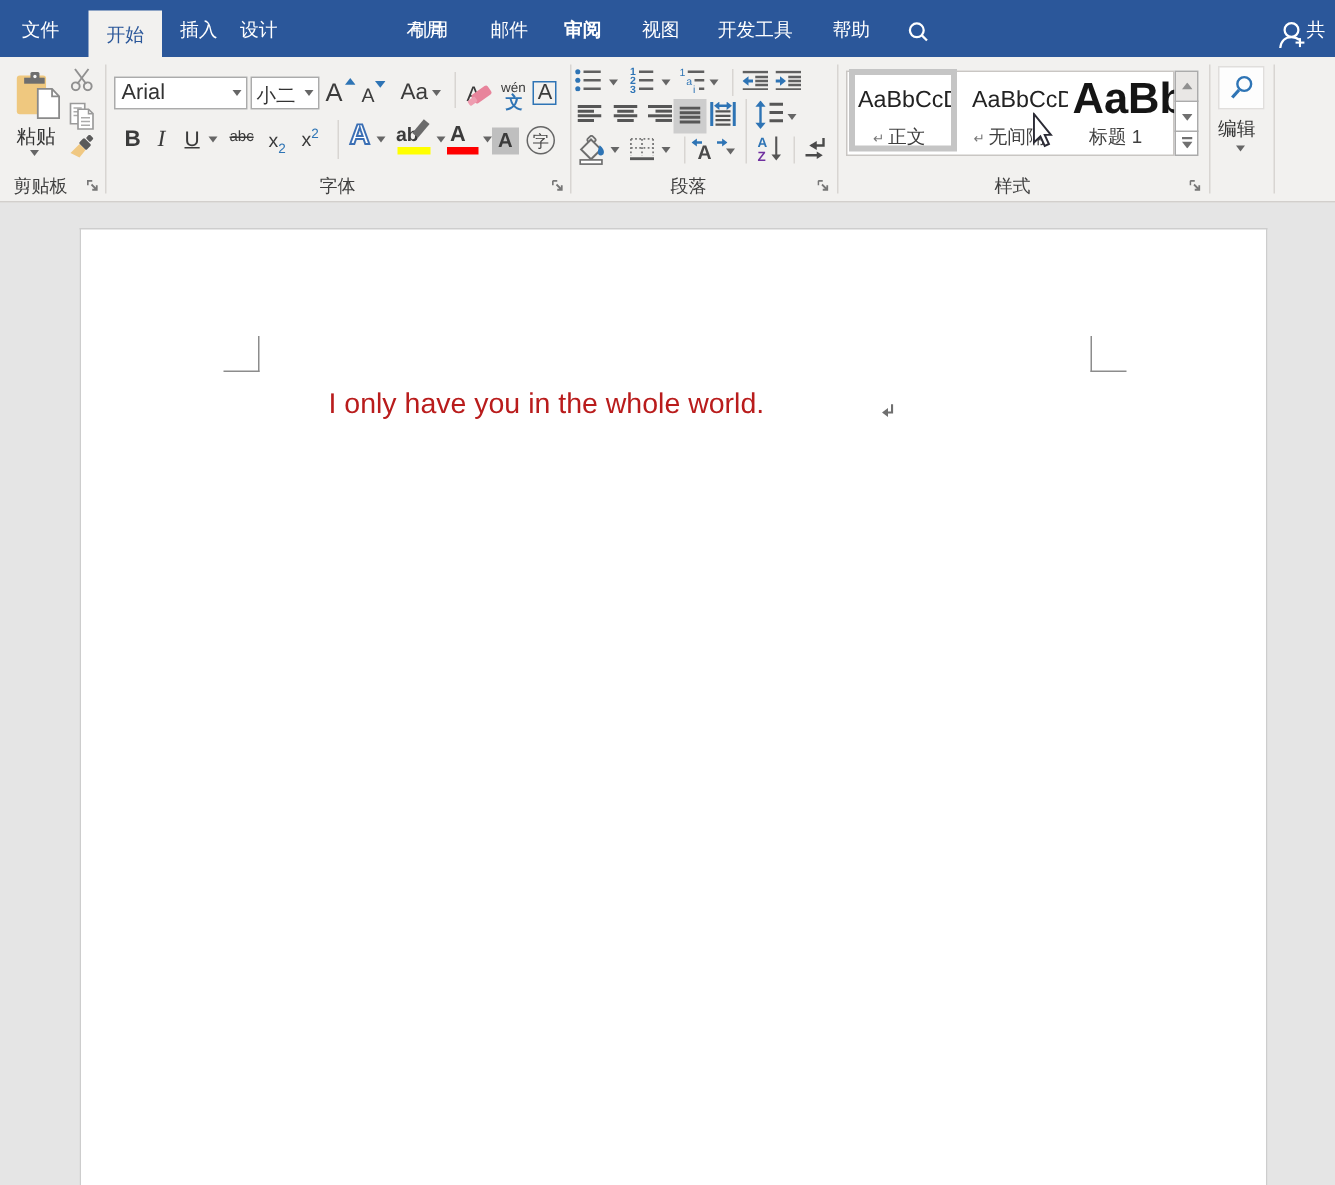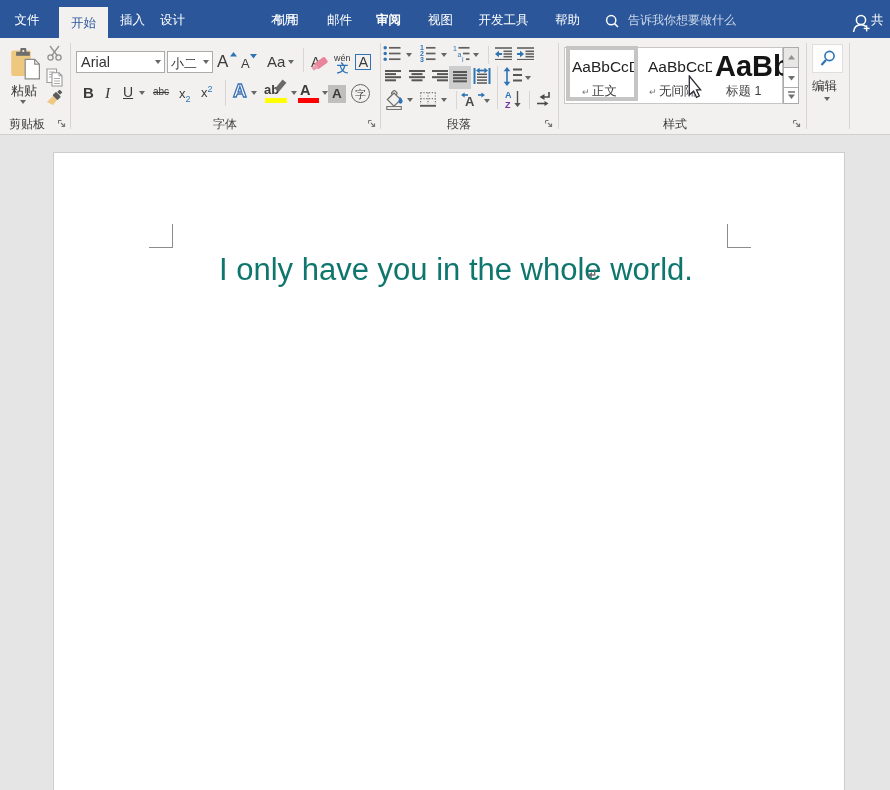--- a/index.html
+++ b/index.html
@@ -36,21 +36,20 @@
     <div class="tab" style="left:326px;width:27px;">邮件</div>
     <div class="tab" style="left:375px;width:27px;font-weight:bold;">审阅</div>
     <div class="tab" style="left:427px;width:27px;">视图</div>
     <div class="tab" style="left:477px;width:53px;">开发工具</div>
     <div class="tab" style="left:554px;width:27px;">帮助</div>
 
     <svg class="abs" style="left:604px;top:14px;" width="16" height="16" viewBox="0 0 16 16">
       <circle cx="7.2" cy="6.2" r="4.6" fill="none" stroke="#FFFFFF" stroke-width="1.5"></circle>
       <line x1="10.6" y1="9.6" x2="14" y2="13" stroke="#FFFFFF" stroke-width="1.5"></line>
     </svg>
-    <div class="abs" style="left:628px;top:0;height:38px;line-height:40px;font-size:12px;color:#CDD7E8;">告诉我你想要做什么</div>
 
     <svg class="abs" style="left:852px;top:12px;" width="20" height="22" viewBox="0 0 20 22">
       <circle cx="9" cy="8" r="4.6" fill="none" stroke="#fff" stroke-width="1.5"></circle>
       <path d="M1.5 20 C2 15.2 5 12.7 9 12.7 c2.1 0 3.9 0.7 5.2 1.9" fill="none" stroke="#fff" stroke-width="1.5"></path>
       <line x1="11.7" y1="16.4" x2="17.6" y2="16.4" stroke="#fff" stroke-width="1.4"></line>
       <line x1="14.65" y1="13.4" x2="14.65" y2="19.4" stroke="#fff" stroke-width="1.4"></line>
     </svg>
     <div class="abs" style="left:871px;top:0;height:38px;line-height:40px;font-size:12.5px;color:#fff;">共享</div>
   </div>
   <div id="tab-active">开始</div>
@@ -362,21 +361,21 @@
       </svg>
   </div>
 
   <div id="page"></div>
 
   <div class="cropv" style="left:172px;top:224px;"></div>
   <div class="croph" style="left:149px;top:247px;"></div>
   <div class="cropv" style="left:727px;top:224px;"></div>
   <div class="croph" style="left:727px;top:247px;"></div>
 
-  <div class="abs" style="left:219px;top:256px;font-size:31px;line-height:27px;color:#0f766e;white-space:nowrap;">I only have you in the whole world.</div>
+  <div class="abs" style="left:219px;top:256px;font-size:19px;line-height:27px;color:#b91c1c;white-space:nowrap;">I only have you in the whole world.</div>
   <svg class="abs" style="left:586px;top:268px;" width="11" height="12" viewBox="0 0 11 12">
     <path d="M8.7 1.5 v5.5 h-4.5" stroke="#6f6f6f" stroke-width="1.4" fill="none"></path>
     <path d="M6 4 L2 7 l4 3 z" fill="#6f6f6f"></path>
   </svg>
 
   <svg class="abs" style="left:688px;top:75px;" width="15" height="25" viewBox="0 0 15 25">
     <path d="M1.3 1 L1.3 20 L5.6 16 L8.5 22.3 L11.3 21 L8.5 14.9 L12.6 14.9 Z" fill="#fff" stroke="#2b2b35" stroke-width="1.3"></path>
   </svg>
 
 </div>

